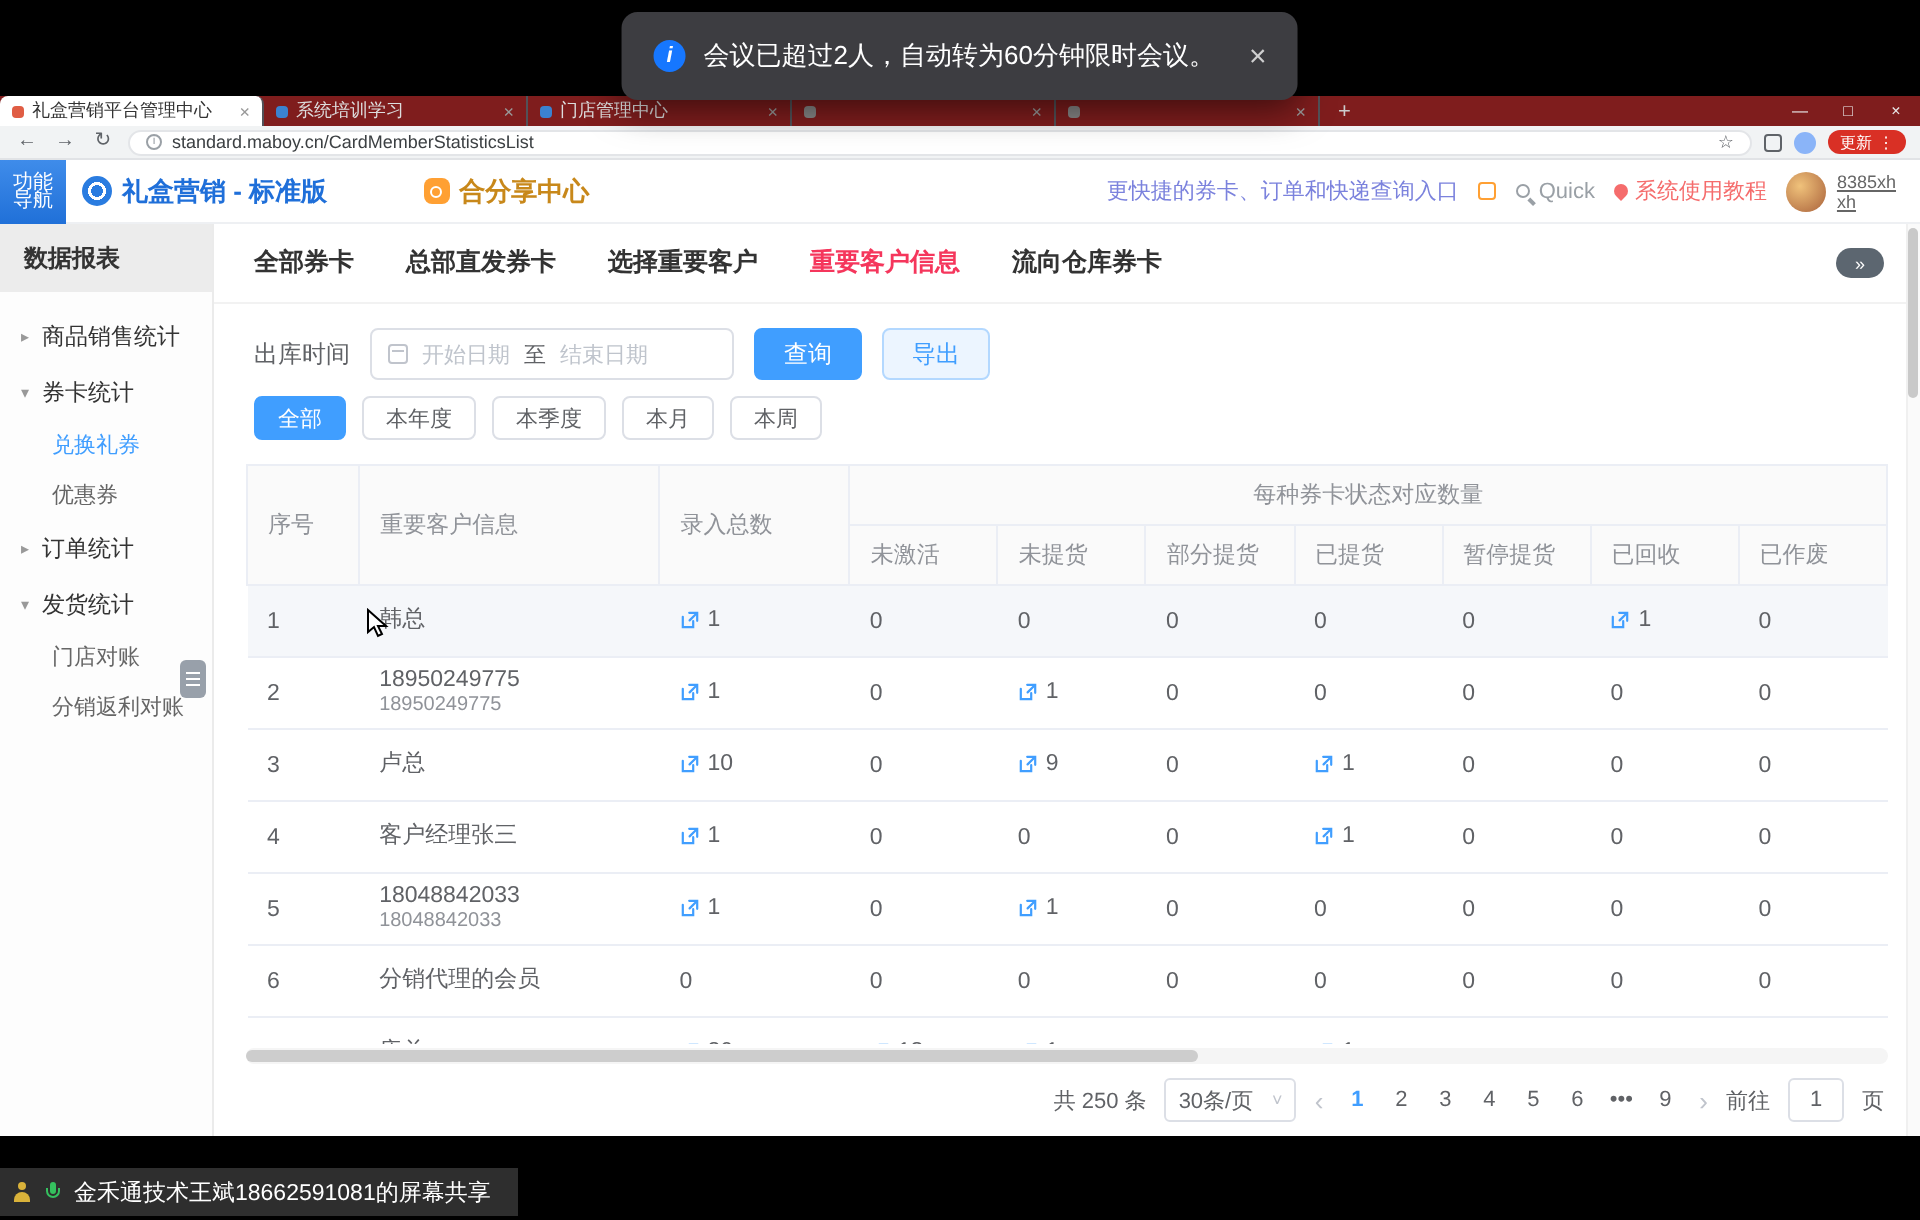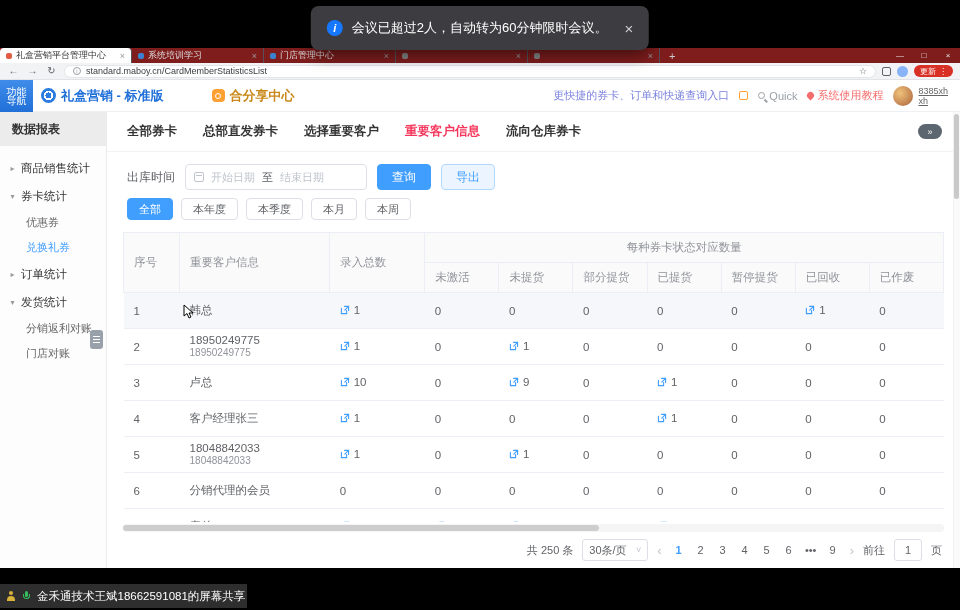--- a/index.html
+++ b/index.html
@@ -130,21 +130,21 @@
 .pnum.cur{color:#409eff;font-weight:bold;}
 .goto-input{width:28px;height:22px;border:1px solid #dcdfe6;border-radius:3px;text-align:center;
   font-size:11px;color:#606266;font-family:inherit;}
 
 .vscroll{position:absolute;right:0;top:0;width:7px;height:100%;background:#fafafa;border-left:1px solid #f0f0f0;}
 .vthumb{position:absolute;top:2px;right:1px;width:5px;height:85px;background:#c9c9c9;border-radius:3px;}
 
 
 .bottom-black{position:absolute;left:0;top:568px;width:960px;height:42px;background:#000;}
 .share-chip{position:absolute;left:0;top:16px;height:24px;background:#2e2e2e;display:flex;align-items:center;
-  gap:7px;padding:0 2px 0 6px;}
+  gap:7px;padding:0 14px 0 6px;}
 .person-ic{width:10px;height:10px;position:relative;flex:none;}
 .person-ic:before{content:"";position:absolute;top:0;left:3px;width:4px;height:4px;border-radius:50%;background:#d9b23a;}
 .person-ic:after{content:"";position:absolute;bottom:0;left:1px;width:8px;height:5px;border-radius:4px 4px 0 0;background:#d9b23a;}
 .mic-ic{width:7px;height:11px;position:relative;flex:none;}
 .mic-ic:before{content:"";position:absolute;top:0;left:2px;width:3px;height:6px;border-radius:2px;background:#35c05e;}
 .mic-ic:after{content:"";position:absolute;top:3px;left:0;width:5px;height:4px;border:1px solid #35c05e;border-top:none;border-radius:0 0 4px 4px;}
 .share-label{color:#fff;font-size:11.5px;white-space:nowrap;}
 
 
 .cursor{position:absolute;left:183px;top:304px;z-index:70;}
@@ -258,39 +258,39 @@
                 <span class="mi-label">商品销售统计</span>
               </div>
               <div class="children"></div>
             </div>
             <div class="mi">
               <div class="mi-head">
                 <span class="caret">▾</span>
                 <span class="mi-label">券卡统计</span>
               </div>
               <div class="children">
+                <div class="child active">兑换礼券</div>
                 <div class="child">优惠券</div>
-                <div class="child active">兑换礼券</div>
               </div>
             </div>
             <div class="mi">
               <div class="mi-head">
                 <span class="caret">▸</span>
                 <span class="mi-label">订单统计</span>
               </div>
               <div class="children"></div>
             </div>
             <div class="mi">
               <div class="mi-head">
                 <span class="caret">▾</span>
                 <span class="mi-label">发货统计</span>
               </div>
               <div class="children">
+                <div class="child">门店对账</div>
                 <div class="child">分销返利对账</div>
-                <div class="child">门店对账</div>
               </div>
             </div>
           </div>
         <div class="sb-handle">
             <i></i>
             <i></i>
             <i></i>
           </div>
       </aside>
 

